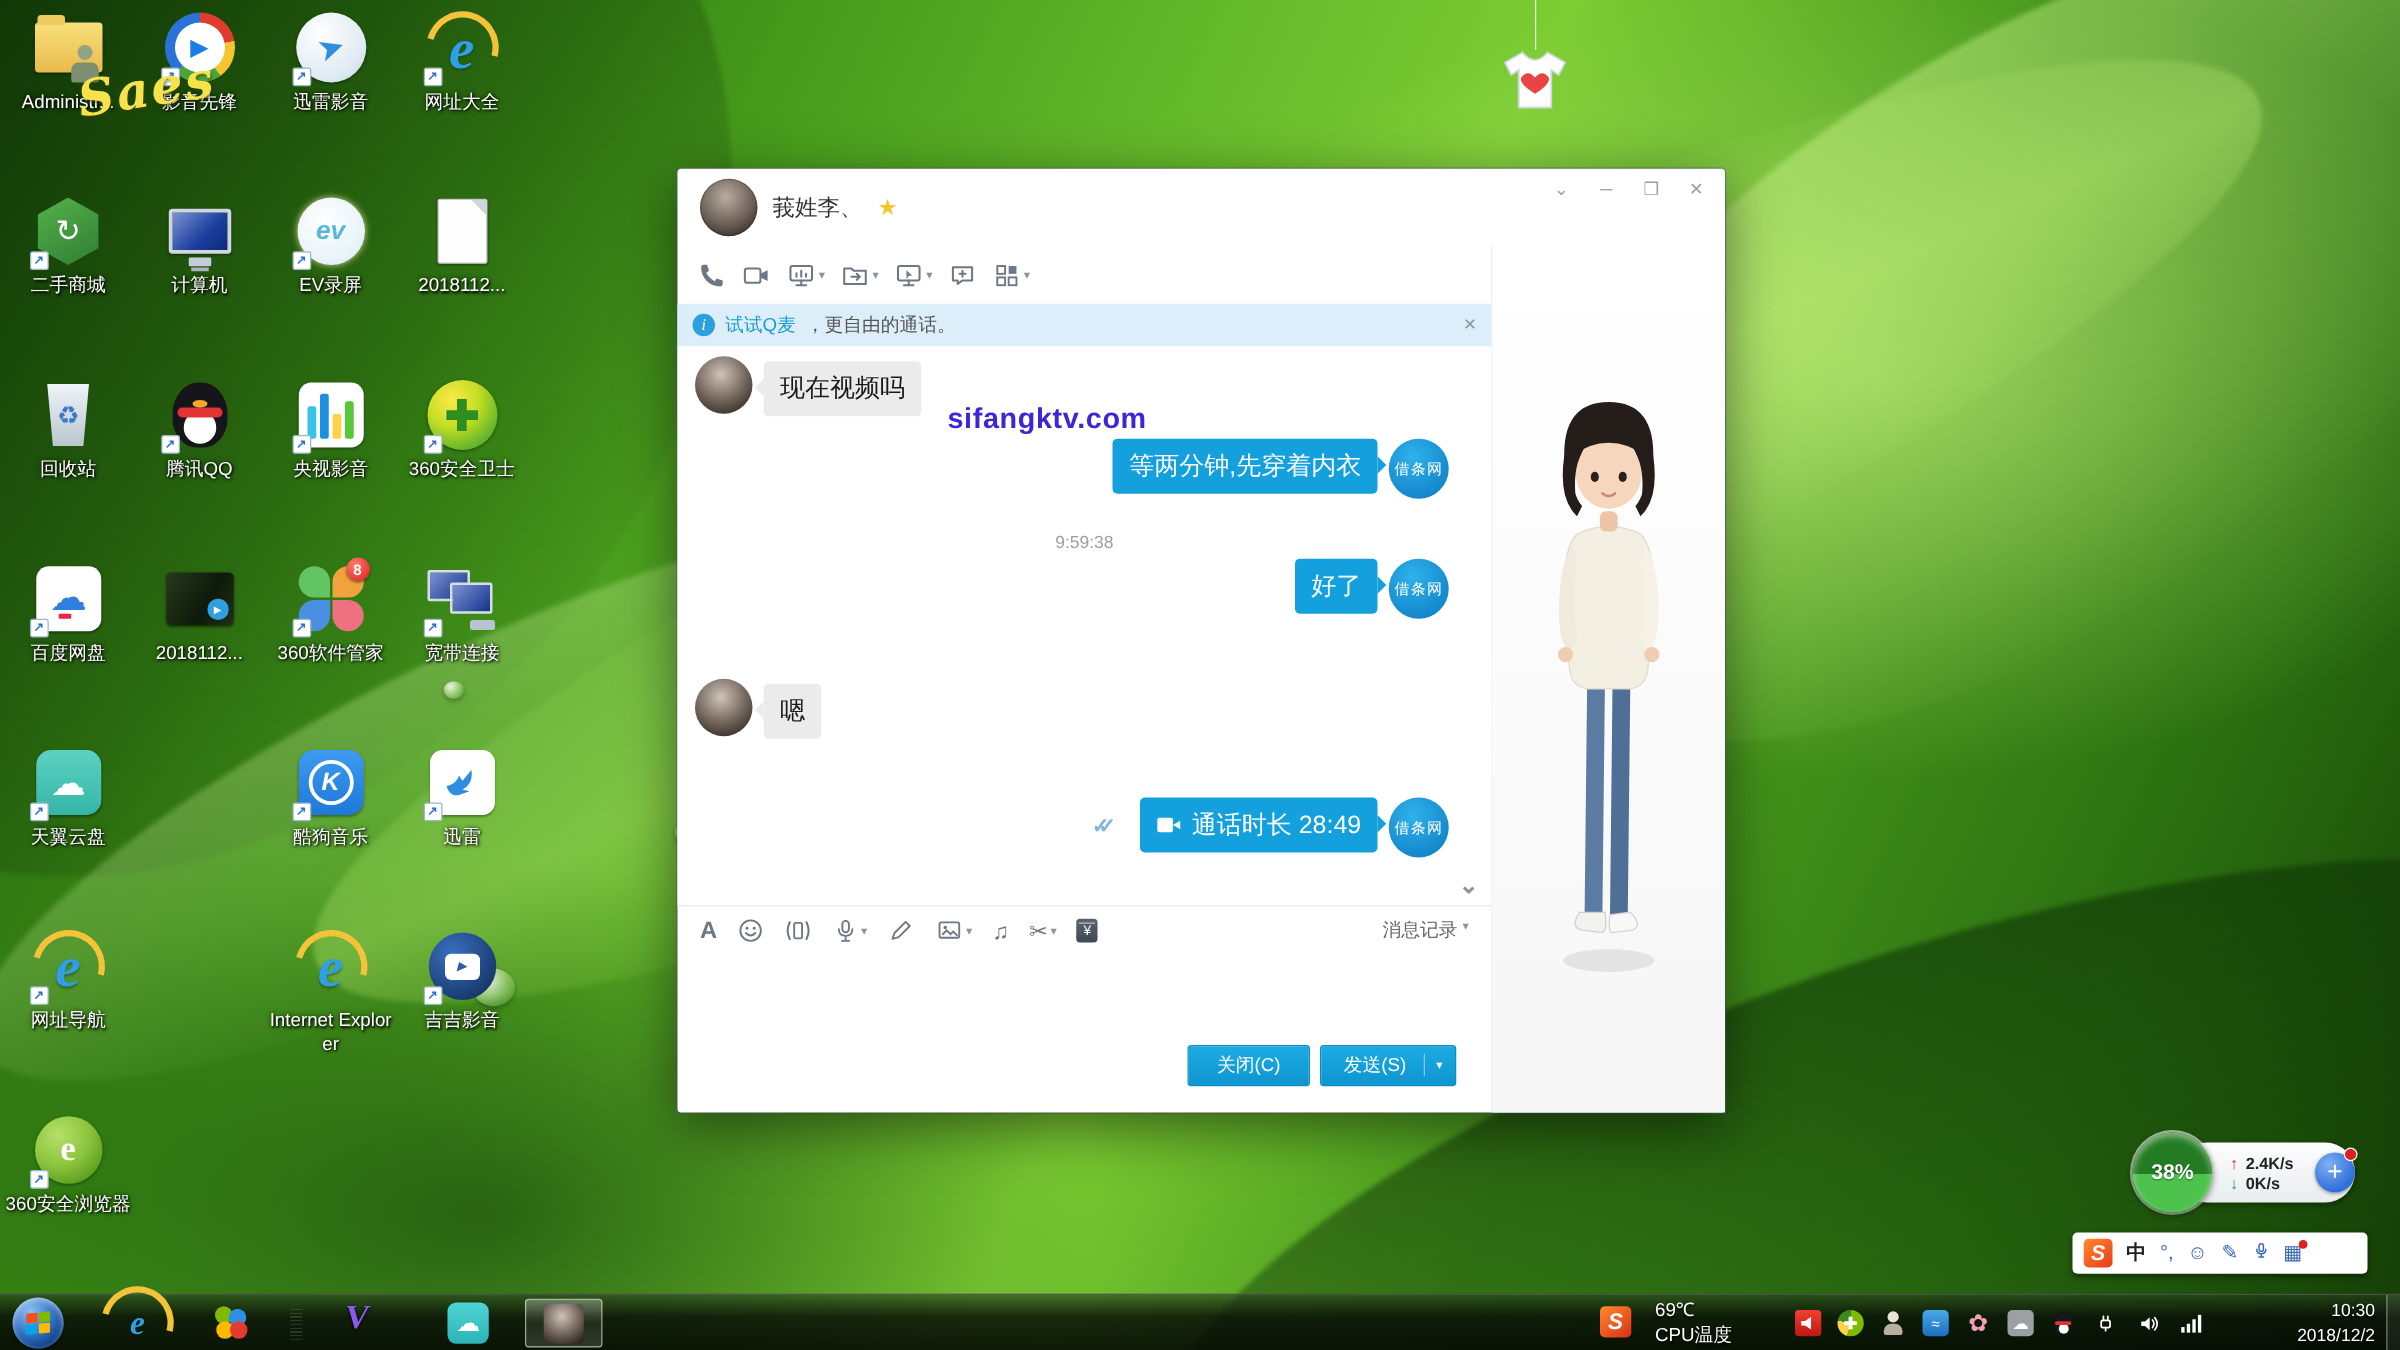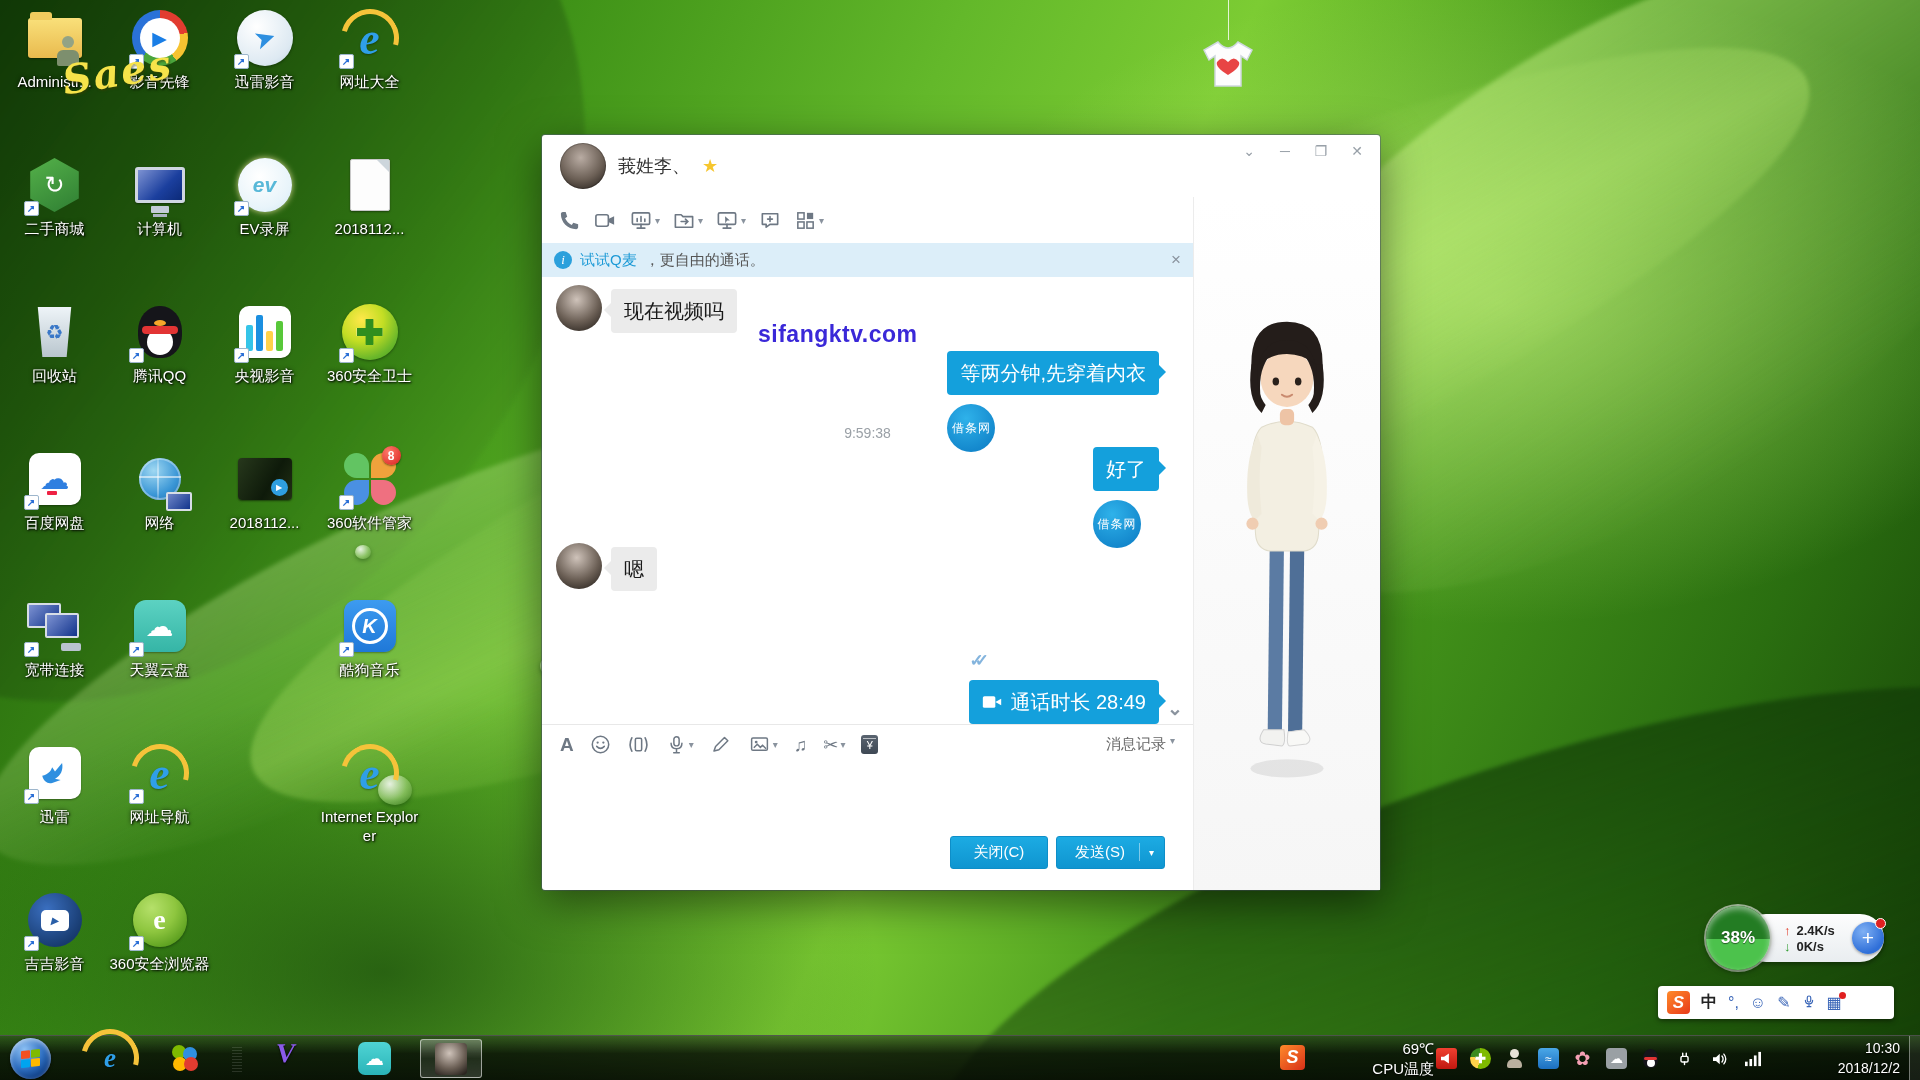--- a/index.html
+++ b/index.html
@@ -110,21 +110,21 @@
 .nclose{margin-left:auto;color:#8a939e;font-size:17px;cursor:pointer}
 .msgs{position:relative;flex:1;background:#fff;overflow:hidden}
 .mav{width:46px;height:46px;border-radius:50%;background:radial-gradient(circle at 45% 32%,#cfc3ba,#6b5f55 55%,#2b2520 90%)}
 .sav{width:48px;height:48px;border-radius:50%;background:radial-gradient(circle at 40% 30%,#2fb2ea,#1387cc 75%);color:#fff;font-size:12px;display:flex;align-items:center;justify-content:center;letter-spacing:1px;flex:none}
 .bub{max-width:340px;padding:9px 13px;border-radius:4px;font-size:20px;line-height:1.3;position:relative}
 .bin{background:#ebebeb;color:#1a1a1a}
 .bin::before{content:"";position:absolute;left:-7px;top:14px;border:7px solid transparent;border-right-color:#ebebeb;border-left:0}
 .bout{background:#14a0dc;color:#fff}
 .bout::after{content:"";position:absolute;right:-7px;top:14px;border:7px solid transparent;border-left-color:#14a0dc;border-right:0}
 .mrow{position:absolute;display:flex;align-items:flex-start;gap:9px}
-.mright{flex-direction:column;right:34px}
+.mright{flex-direction:row;right:34px}
 .mleft{left:14px}
 .tstamp{position:absolute;width:100%;text-align:center;color:#9aa0a6;font-size:14px}
 .sitemark{position:absolute;left:216px;top:44px;color:#3a28d8;font-weight:bold;font-size:23px;letter-spacing:.5px}
 .dblcheck{color:#6fa8d8;font-size:17px;font-weight:bold;margin-top:12px;letter-spacing:-9px;width:30px;flex:none;opacity:.85}
 .callbub{display:flex;align-items:center;gap:8px}
 .chev{position:absolute;right:10px;bottom:10px;color:#8a939e;font-size:19px;font-weight:bold;line-height:.6;cursor:pointer}
 .inputbar{height:40px;border-top:1px solid #e8e8e8;display:flex;align-items:center;gap:16px;padding:0 18px;color:#6e7884;flex:none}
 .ib{display:flex;align-items:center;gap:2px;cursor:pointer}
 .fontA{font-size:19px;color:#6e7884;font-weight:bold}
 .gly{font-size:18px;color:#6e7884;line-height:1}
@@ -162,21 +162,21 @@
 .flag{width:19px;height:17px;display:grid;grid-template-columns:1fr 1fr;gap:1px;transform:skewY(-6deg)}
 .flag i{border-radius:1px}
 .f1{background:#f25022}.f2{background:#7fba00}.f3{background:#00a4ef}.f4{background:#ffb900}
 .tico{position:absolute;top:6px;cursor:pointer}
 .tsep{position:absolute;left:232px;top:10px;width:10px;height:26px;background:repeating-linear-gradient(0deg,rgba(255,255,255,.25) 0 1px,transparent 1px 3px);opacity:.5}
 .vico{font-size:27px;font-weight:bold;color:#8a5ae8;text-shadow:0 1px 2px #000;font-family:"Liberation Serif",serif;transform:skewX(-8deg)}
 .cloudico{width:33px;height:33px;border-radius:7px;background:linear-gradient(#4fd4d4,#2ab4b8);display:flex;align-items:center;justify-content:center;color:#fff;font-size:19px}
 .taskbtn{position:absolute;left:420px;top:3px;width:62px;height:39px;border:1px solid rgba(255,255,255,.55);border-radius:3px;background:linear-gradient(rgba(255,255,255,.3),rgba(255,255,255,.08) 50%,rgba(255,255,255,.15));display:flex;align-items:center;justify-content:center;cursor:pointer}
 .taskbtn .mav2{width:32px;height:32px;border-radius:4px;background:radial-gradient(circle at 45% 32%,#cfc3ba,#6b5f55 55%,#2b2520 90%)}
 .trayS{position:absolute;left:1280px;top:9px;width:25px;height:25px;border-radius:4px;background:linear-gradient(140deg,#ff8a2a,#d83018);color:#fff;font-weight:bold;font-style:italic;font-size:18px;display:flex;align-items:center;justify-content:center;cursor:pointer}
-.cputemp{position:absolute;left:1324px;top:3px;width:110px;color:#fff;text-align:right;font-size:15px;line-height:1.3;text-shadow:0 1px 2px #000;cursor:default}
+.cputemp{position:absolute;left:1324px;top:3px;width:110px;color:#fff;text-align:left;font-size:15px;line-height:1.3;text-shadow:0 1px 2px #000;cursor:default}
 .tray{position:absolute;left:1436px;top:12px;display:flex;align-items:center;gap:13px}
 .ti{width:21px;height:21px;display:flex;align-items:center;justify-content:center;cursor:pointer;flex:none}
 .ti-ad{background:linear-gradient(#f04030,#c01810);border-radius:3px}
 .ti-ad i{width:12px;height:12px;background:#fff;clip-path:polygon(0 35%,30% 35%,70% 8%,70% 92%,30% 65%,0 65%)}
 .ti-360{border-radius:50%;background:conic-gradient(#7fba00 0 55%,#ffd24a 55% 78%,#3a8a1e 78% 100%);color:#fff;font-weight:bold;font-size:13px}
 .ti-person{position:relative}
 .ti-person::before{content:"";position:absolute;top:1px;left:6px;width:9px;height:9px;border-radius:50%;background:#e8e2d8}
 .ti-person::after{content:"";position:absolute;bottom:1px;left:3px;width:15px;height:9px;border-radius:6px 6px 2px 2px;background:#b9aF9e}
 .ti-blue{background:linear-gradient(#4aa8e8,#1c6fc0);border-radius:4px;color:#fff;font-size:12px}
 .ti-flower{color:#f4a0b4;font-size:19px}
@@ -328,27 +328,20 @@
       <div class="dico">
           <div class="sqw">
             <span class="bcloud">☁</span>
             <i class="redline"></i>
           </div>
           <span class="sc">↗</span>
         </div>
       <div class="dlabel">百度网盘</div>
     </div>
 
-    <div class="dcell">
-      <div class="dico">
-          <div class="globe"></div>
-          <div class="minimon"></div>
-        </div>
-      <div class="dlabel">网络</div>
-    </div>
 
     <div class="dcell">
       <div class="dico">
           <div class="vid"></div>
         </div>
       <div class="dlabel">2018112...</div>
     </div>
 
     <div class="dcell">
       <div class="dico">

